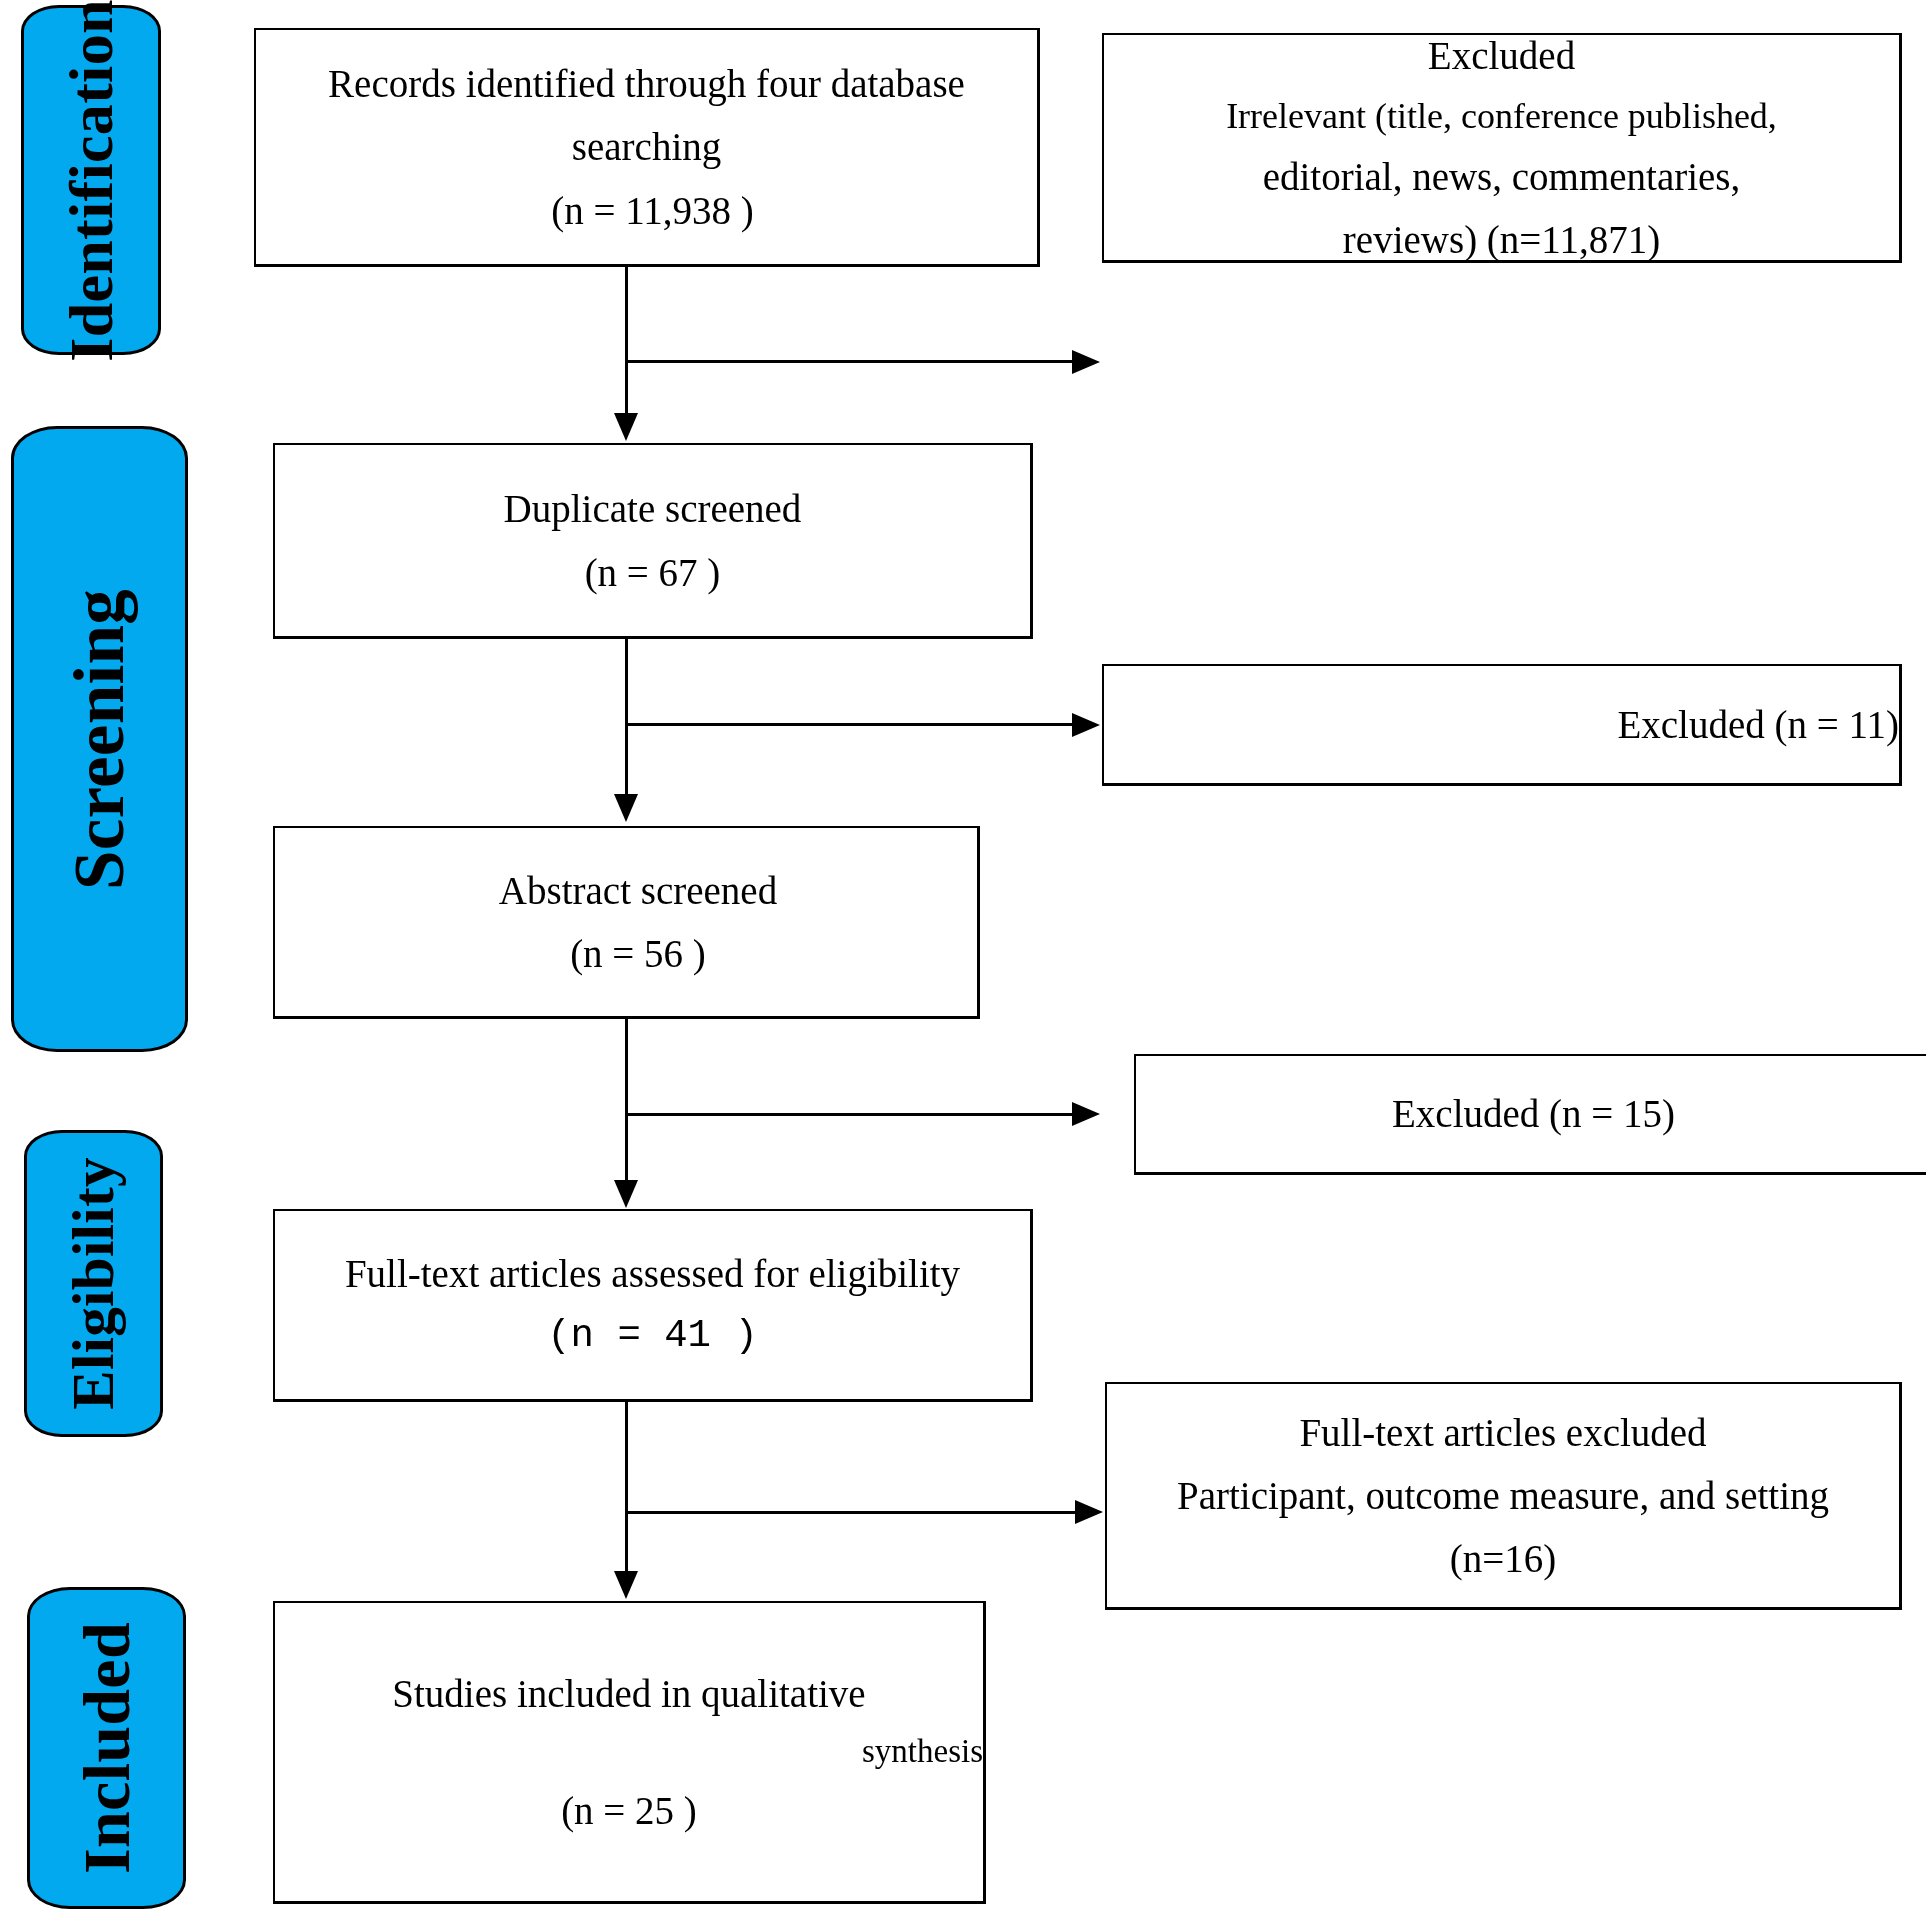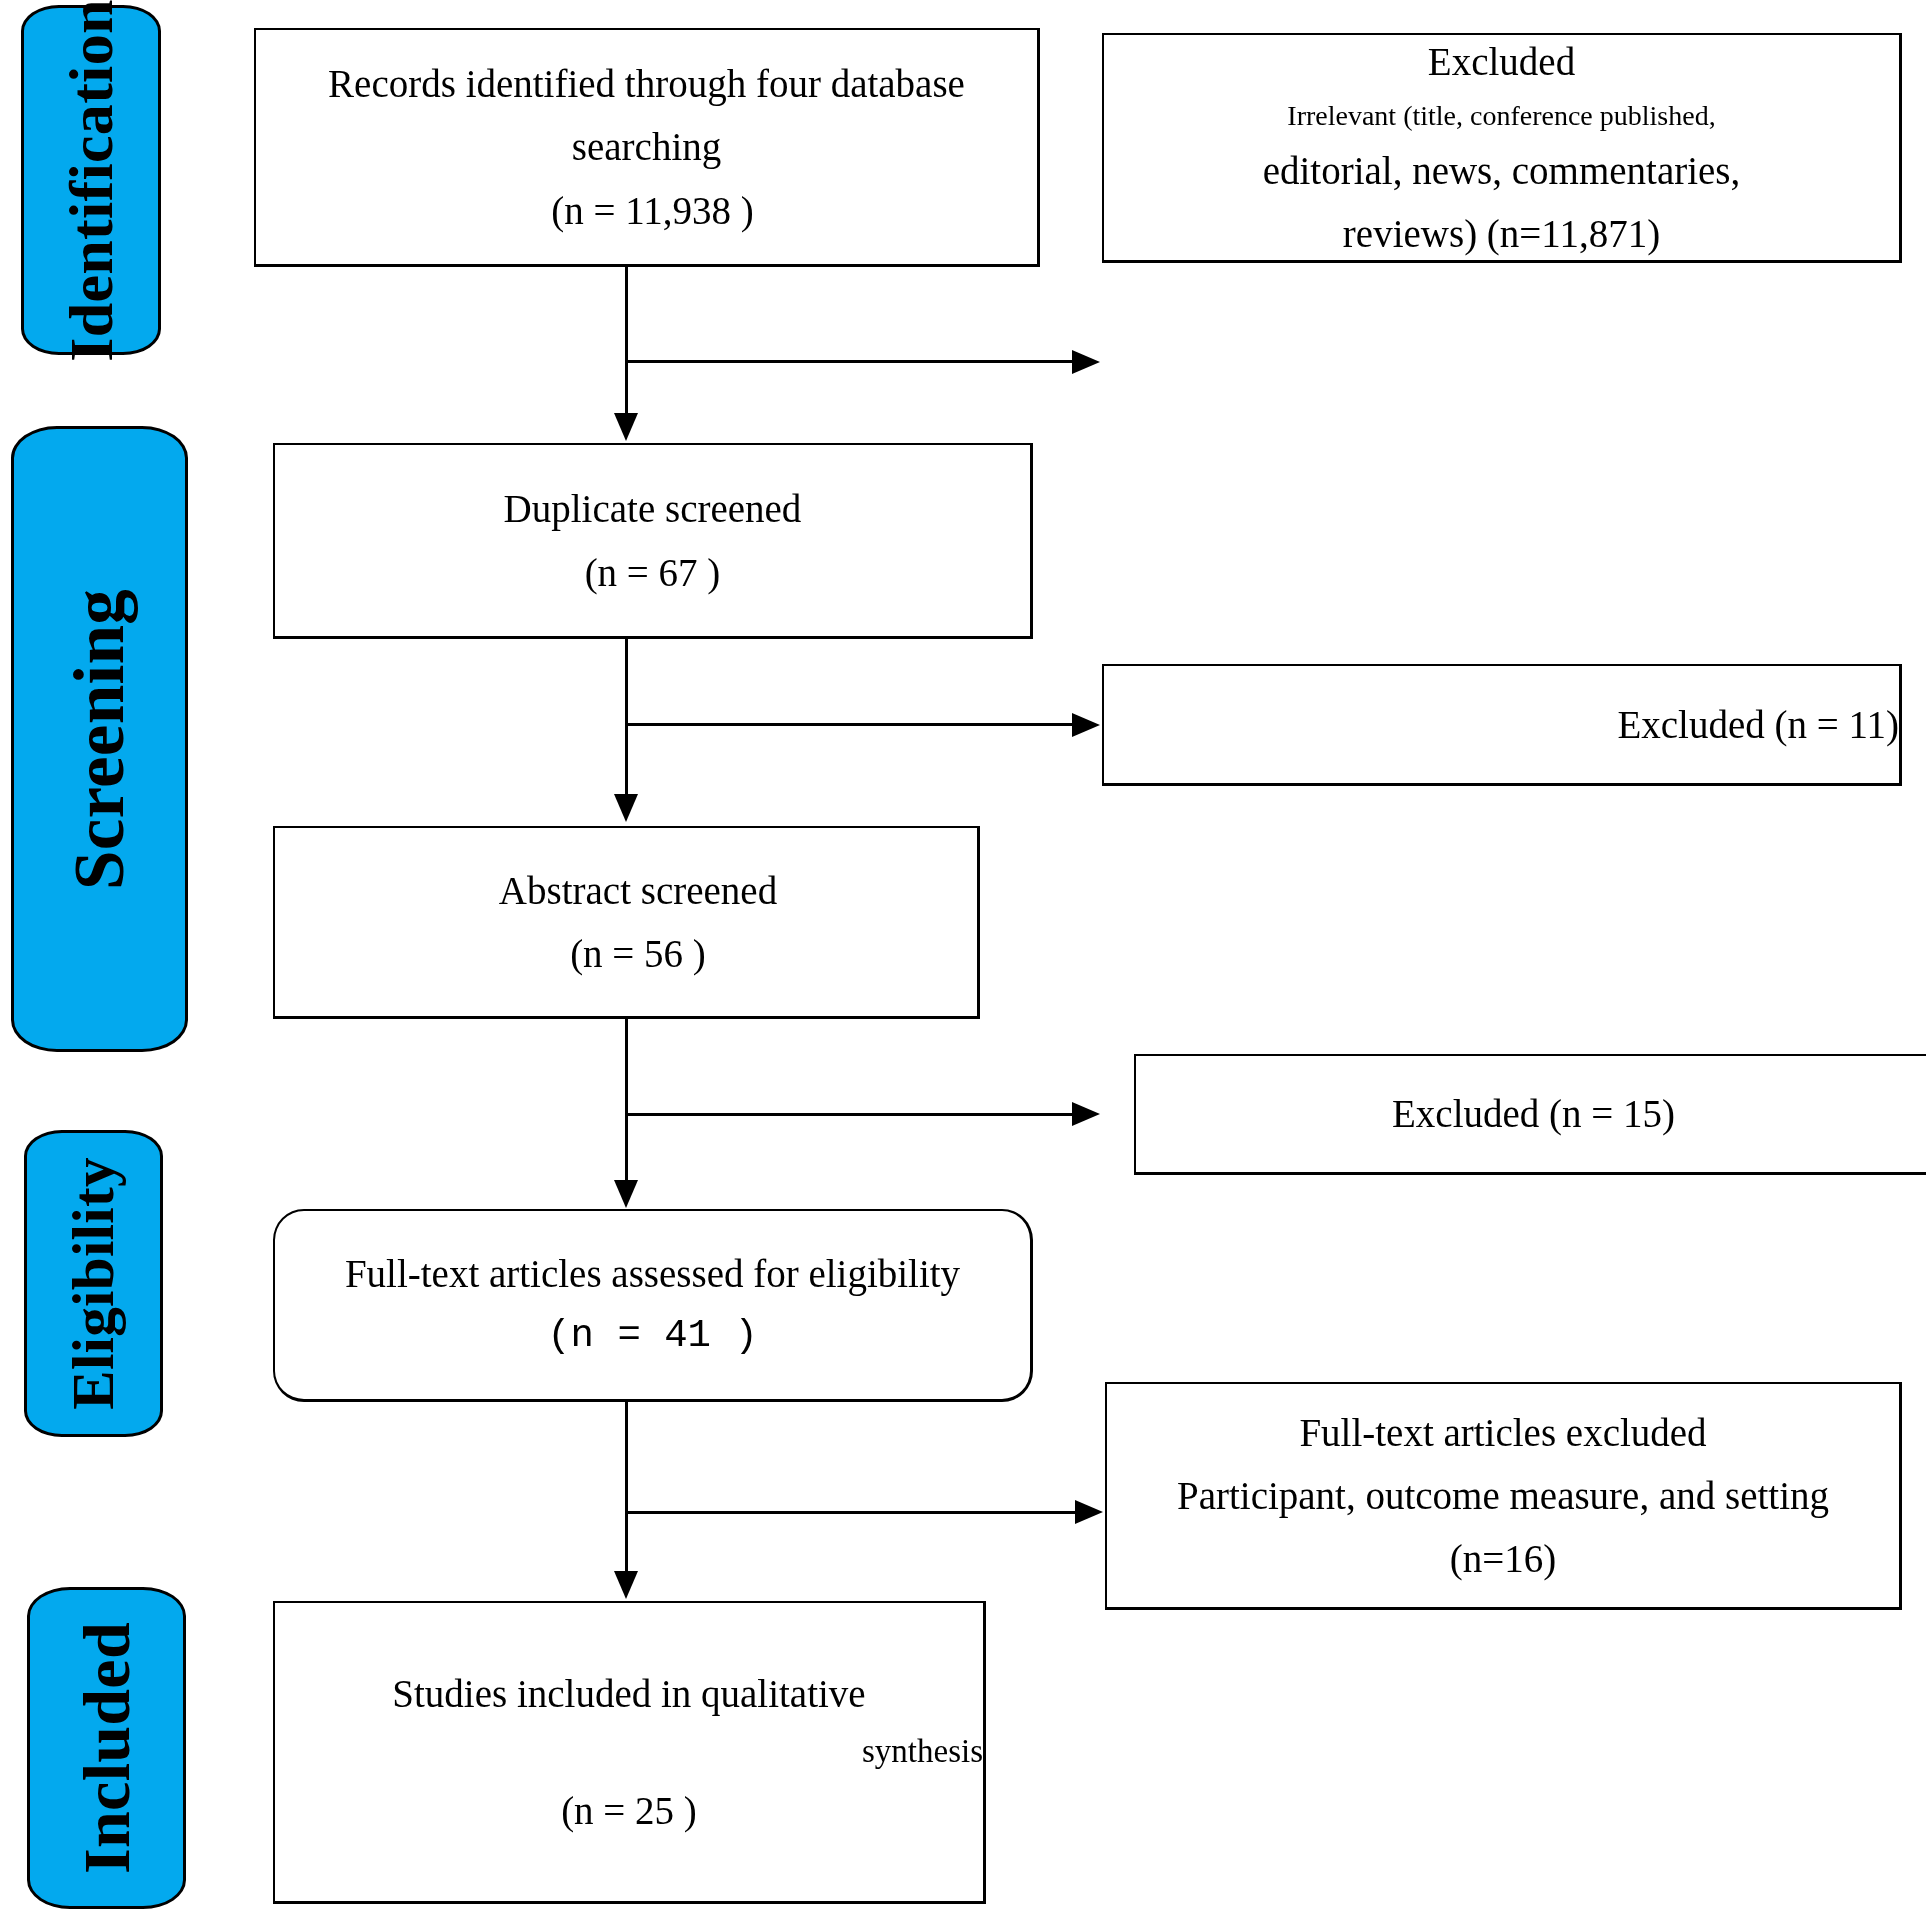--- a/index.html
+++ b/index.html
@@ -124,34 +124,34 @@
   <div class="flow-box thin" style="left:273px; top:443px; width:760px; height:196px;">
     <span class="line" style="font-size:39px;">Duplicate screened</span>
     <span class="line" style="font-size:39px;">(n = 67 )</span>
   </div>
 
   <div class="flow-box thin" style="left:273px; top:826px; width:707px; height:193px;padding-left:24px;">
     <span class="line" style="font-size:39px;">Abstract screened</span>
     <span class="line" style="font-size:39px;">(n = 56 )</span>
   </div>
 
-  <div class="flow-box thin" style="left:273px; top:1209px; width:760px; height:193px;border-radius:31px;">
+  <div class="flow-box thin" style="left:273px; top:1209px; width:760px; height:193px;">
     <span class="line" style="font-size:39px;">Full-text articles assessed for eligibility</span>
     <span class="line" style="font-size:39px;font-family:Liberation Mono, monospace;">(n = 41 )</span>
   </div>
 
   <div class="flow-box thin" style="left:273px; top:1601px; width:713px; height:303px;">
     <span class="line" style="font-size:39px;">Studies included in qualitative</span>
     <span class="line" style="font-size:33px;text-align:right;">synthesis</span>
     <span class="line" style="font-size:39px;">(n = 25 )</span>
   </div>
 
   <div class="flow-box thin" style="left:1102px; top:33px; width:800px; height:230px;">
     <span class="line" style="font-size:39px;">Excluded</span>
-    <span class="line" style="font-size:28px;">Irrelevant (title, conference published,</span>
+    <span class="line" style="font-size:36px;">Irrelevant (title, conference published,</span>
     <span class="line" style="font-size:39px;">editorial, news, commentaries,</span>
     <span class="line" style="font-size:39px;">reviews) (n=11,871)</span>
   </div>
 
   <div class="flow-box thin" style="left:1102px; top:664px; width:800px; height:122px;text-align:right;">
     <span class="line" style="font-size:39px;">Excluded (n = 11)</span>
   </div>
 
   <div class="flow-box thin" style="left:1102px; top:1054px; width:800px; height:121px;margin-left:32px;">
     <span class="line" style="font-size:39px;">Excluded (n = 15)</span>

